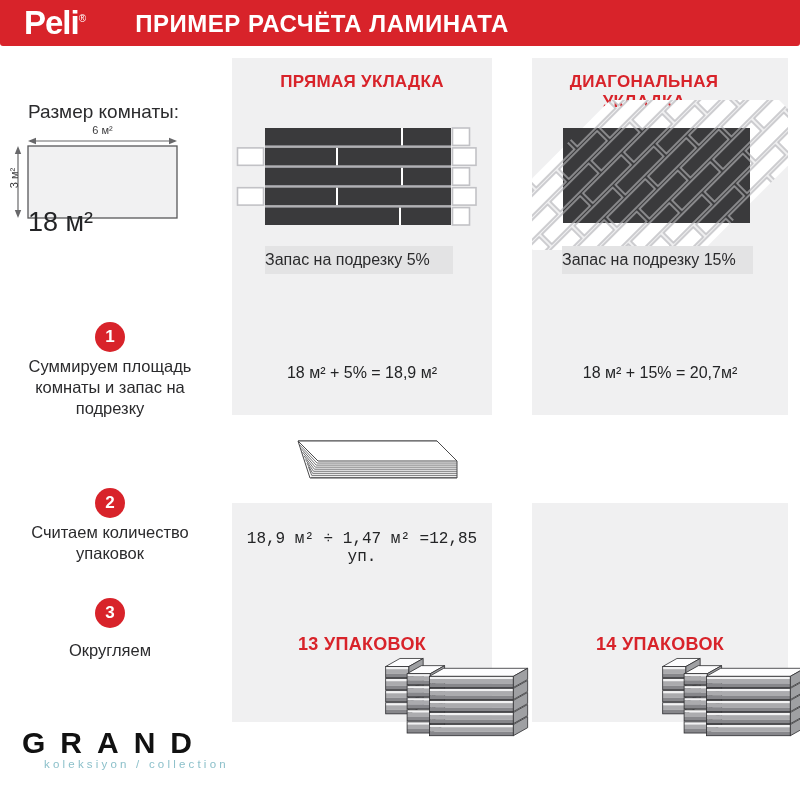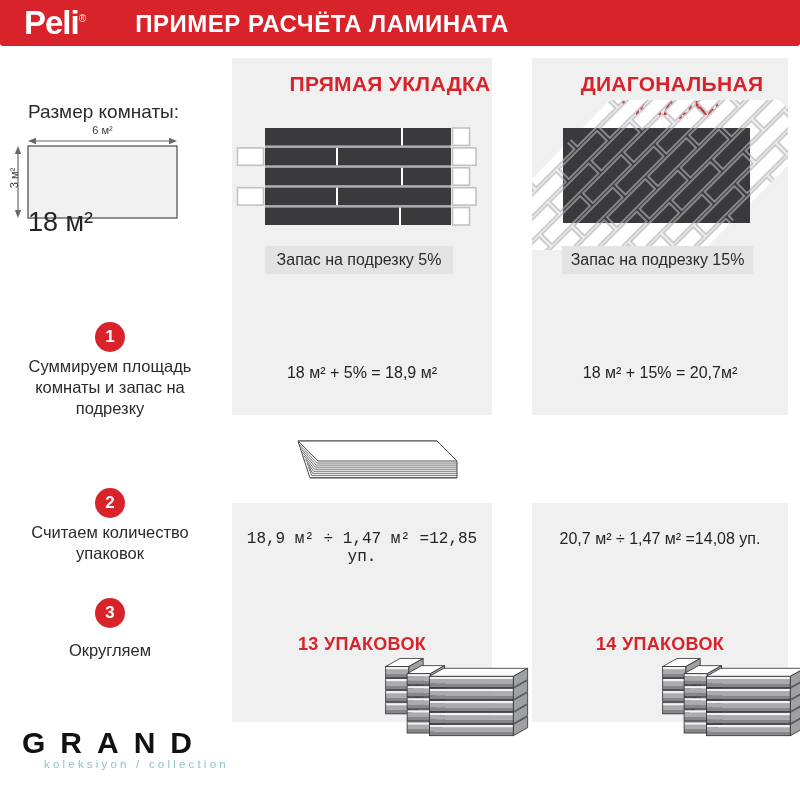--- a/index.html
+++ b/index.html
@@ -18,25 +18,25 @@
   #dim-top{left:28px;top:124px;width:149px;text-align:center;font-size:11px;color:#3c3c3e;}
   #dim-left{left:-6px;top:172px;width:40px;text-align:center;font-size:11px;color:#3c3c3e;transform:rotate(-90deg);}
   #room-area{left:28px;top:164px;width:149px;font-size:27px;color:#232426;margin-top:43px;}
 
   .panel{background:#f0f0f1;}
   #panelA1{left:232px;top:58px;width:260px;height:357px;}
   #panelA2{left:532px;top:58px;width:256px;height:357px;}
   #panelB1{left:232px;top:503px;width:260px;height:219px;}
   #panelB2{left:532px;top:503px;width:256px;height:219px;}
 
-  .col-header{top:72px;text-align:center;font-size:21px;font-weight:700;color:#d8232a;letter-spacing:.3px;padding-left:28px;}
+  .col-header{top:72px;text-align:center;font-size:17px;font-weight:700;color:#d8232a;letter-spacing:.3px;}
   #colh1{left:232px;width:260px;}
   #colh2{left:532px;width:224px;}
 
-  .badge{height:28px;line-height:28px;background:#e3e3e4;text-align:center;font-size:16px;color:#2b2b2d;}
+  .badge{height:28px;line-height:28px;background:#e3e3e4;text-align:left;font-size:16px;color:#2b2b2d;}
   #badge1{left:265px;top:246px;width:188px;}
   #badge2{left:562px;top:246px;width:191px;}
 
   .formula{text-align:center;font-size:16px;color:#232426;}
   #sum1{left:232px;top:364px;width:260px;}
   #sum2{left:532px;top:364px;width:256px;}
   #div1{left:232px;top:530px;width:260px;font-family:Liberation Mono, monospace;}
   #div2{left:532px;top:530px;width:256px;}
 
   #packinfo{left:500px;top:447px;font-size:17px;color:#232426;}
@@ -169,21 +169,20 @@
       <line x1="17.5" y1="21.5" x2="25.5" y2="33.25"></line>
       <line x1="19" y1="25.2" x2="24.6" y2="35.3"></line>
       <line x1="20.5" y1="28.9" x2="23.7" y2="37.35"></line>
     </g>
   </svg>
 
   <div class="abs step-circle" id="circle2">2</div>
   <div class="abs step-text" id="stext2">Считаем количество упаковок</div>
 
   <div class="abs formula" id="div1">18,9 м² ÷ 1,47 м² =12,85 уп.</div>
-  <div class="abs formula" id="div2">20,7 м² ÷ 1,47 м² =14,08 уп.</div>
 
   <div class="abs step-circle" id="circle3">3</div>
   <div class="abs step-text" id="stext3">Округляем</div>
 
   <div class="abs result" id="res1">13 УПАКОВОК</div>
   <div class="abs result" id="res2">14 УПАКОВОК</div>
 
   <svg class="abs" style="left:383px;top:653px;" width="150" height="94" viewBox="0 0 168 105">
     <defs>
       <g id="pkgN">

